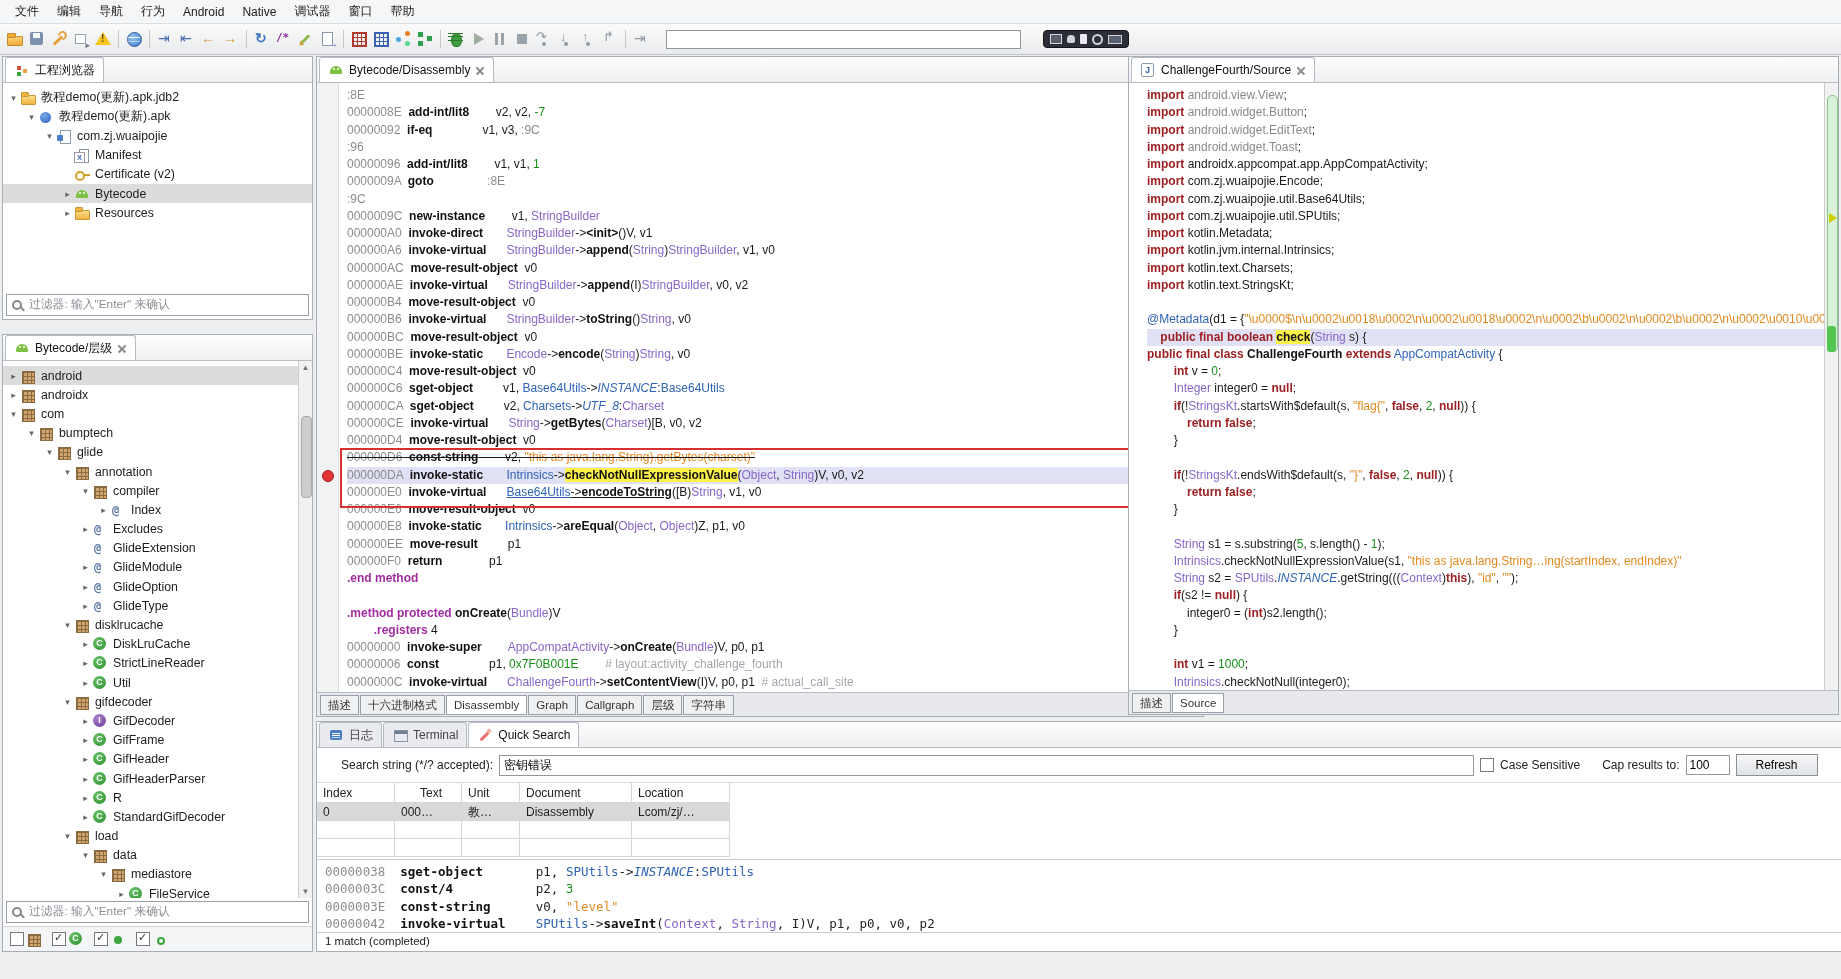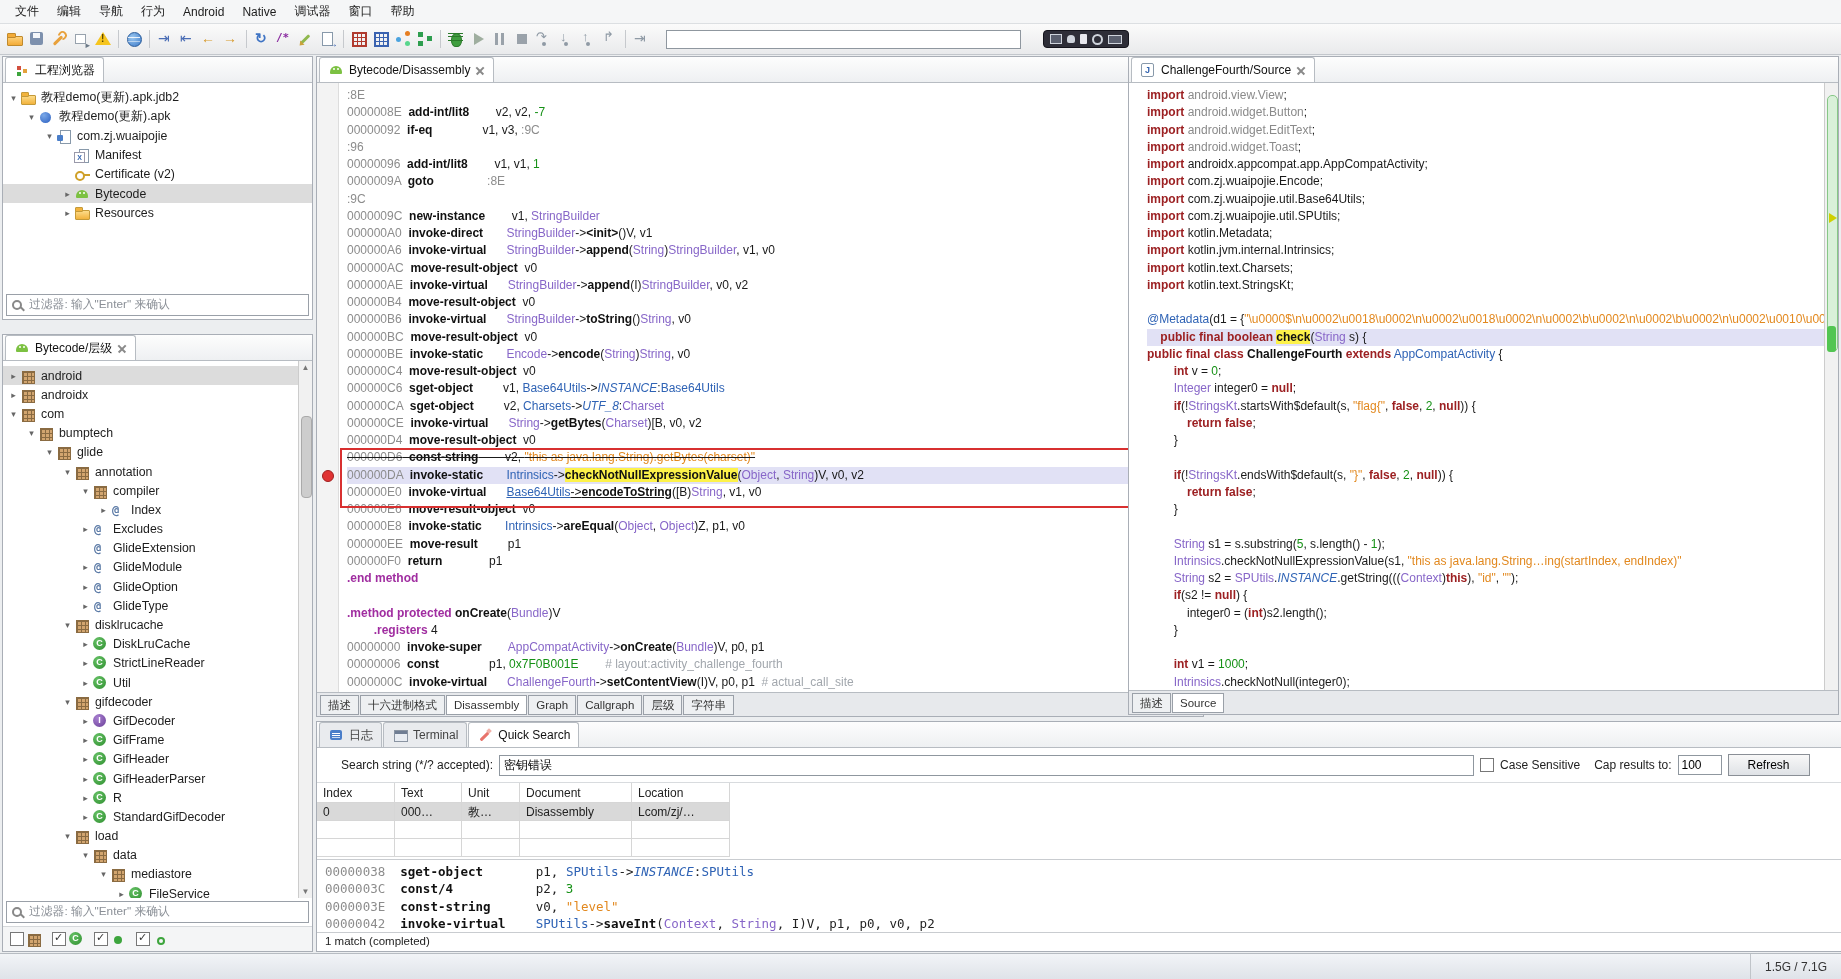--- a/index.html
+++ b/index.html
@@ -566,28 +566,28 @@
         <div class="tab active">
           <span class="ti ti-quicksearch"></span>
           <span>Quick Search</span>
         </div>
       </div>
     <div class="dock-search">
       <span>Search string (*/? accepted):</span>
       <input class="qs-input" value="密钥错误" style="">
       <span class="cb"></span>
       <span>Case Sensitive</span>
-      <span style="margin-left:8px">Cap results to:</span>
+      <span style="margin-left:16px">Cap results to:</span>
       <input class="cap-input" value="100" style="">
       <button class="refresh-btn">Refresh</button>
     </div>
     <div class="qs-table" id="qs-table">
         <div class="qrow head">
           <div class="qc" style="width: 78px;">Index</div>
-          <div class="qc" style="width: 67px;">Text</div>
+          <div class="qc" style="width: 67px; text-align: center;">Text</div>
           <div class="qc" style="width: 58px;">Unit</div>
           <div class="qc" style="width: 112px;">Document</div>
           <div class="qc" style="width: 98px;">Location</div>
         </div>
         <div class="qrow sel">
           <div class="qc" style="width: 78px;">0</div>
           <div class="qc" style="width: 67px;">000…</div>
           <div class="qc" style="width: 58px;">教…</div>
           <div class="qc" style="width: 112px;">Disassembly</div>
           <div class="qc" style="width: 98px;">Lcom/zj/…</div>
@@ -613,17 +613,14 @@
         <div class="sb-arrow" style="bottom:0">▼</div>
       </div>
     <div class="cl"><span class="tk-a">00000038</span><span>  </span><span class="tk-m">sget-object</span><span>       p1, </span><span class="tk-f">SPUtils</span><span>-&gt;</span><span class="tk-f tk-i">INSTANCE</span><span>:</span><span class="tk-f">SPUtils</span></div>
         <div class="cl"><span class="tk-a">0000003C</span><span>  </span><span class="tk-m">const/4</span><span>           p2, </span><span class="tk-n">3</span></div>
         <div class="cl"><span class="tk-a">0000003E</span><span>  </span><span class="tk-m">const-string</span><span>      v0, </span><span class="tk-s">"level"</span></div>
         <div class="cl"><span class="tk-a">00000042</span><span>  </span><span class="tk-m">invoke-virtual</span><span>    </span><span class="tk-f">SPUtils</span><span>-&gt;</span><span class="tk-m">saveInt</span><span>(</span><span class="tk-t">Context</span><span>, </span><span class="tk-t">String</span><span>, I)V, p1, p0, v0, p2</span></div>
       </div>
     <div class="dock-status">1 match (completed)</div>
   </div>
 
-  <div class="statusbar">
-    <span class="mem">1.5G / 7.1G</span>
-  </div>
 
 </div>
 
 </body></html>

